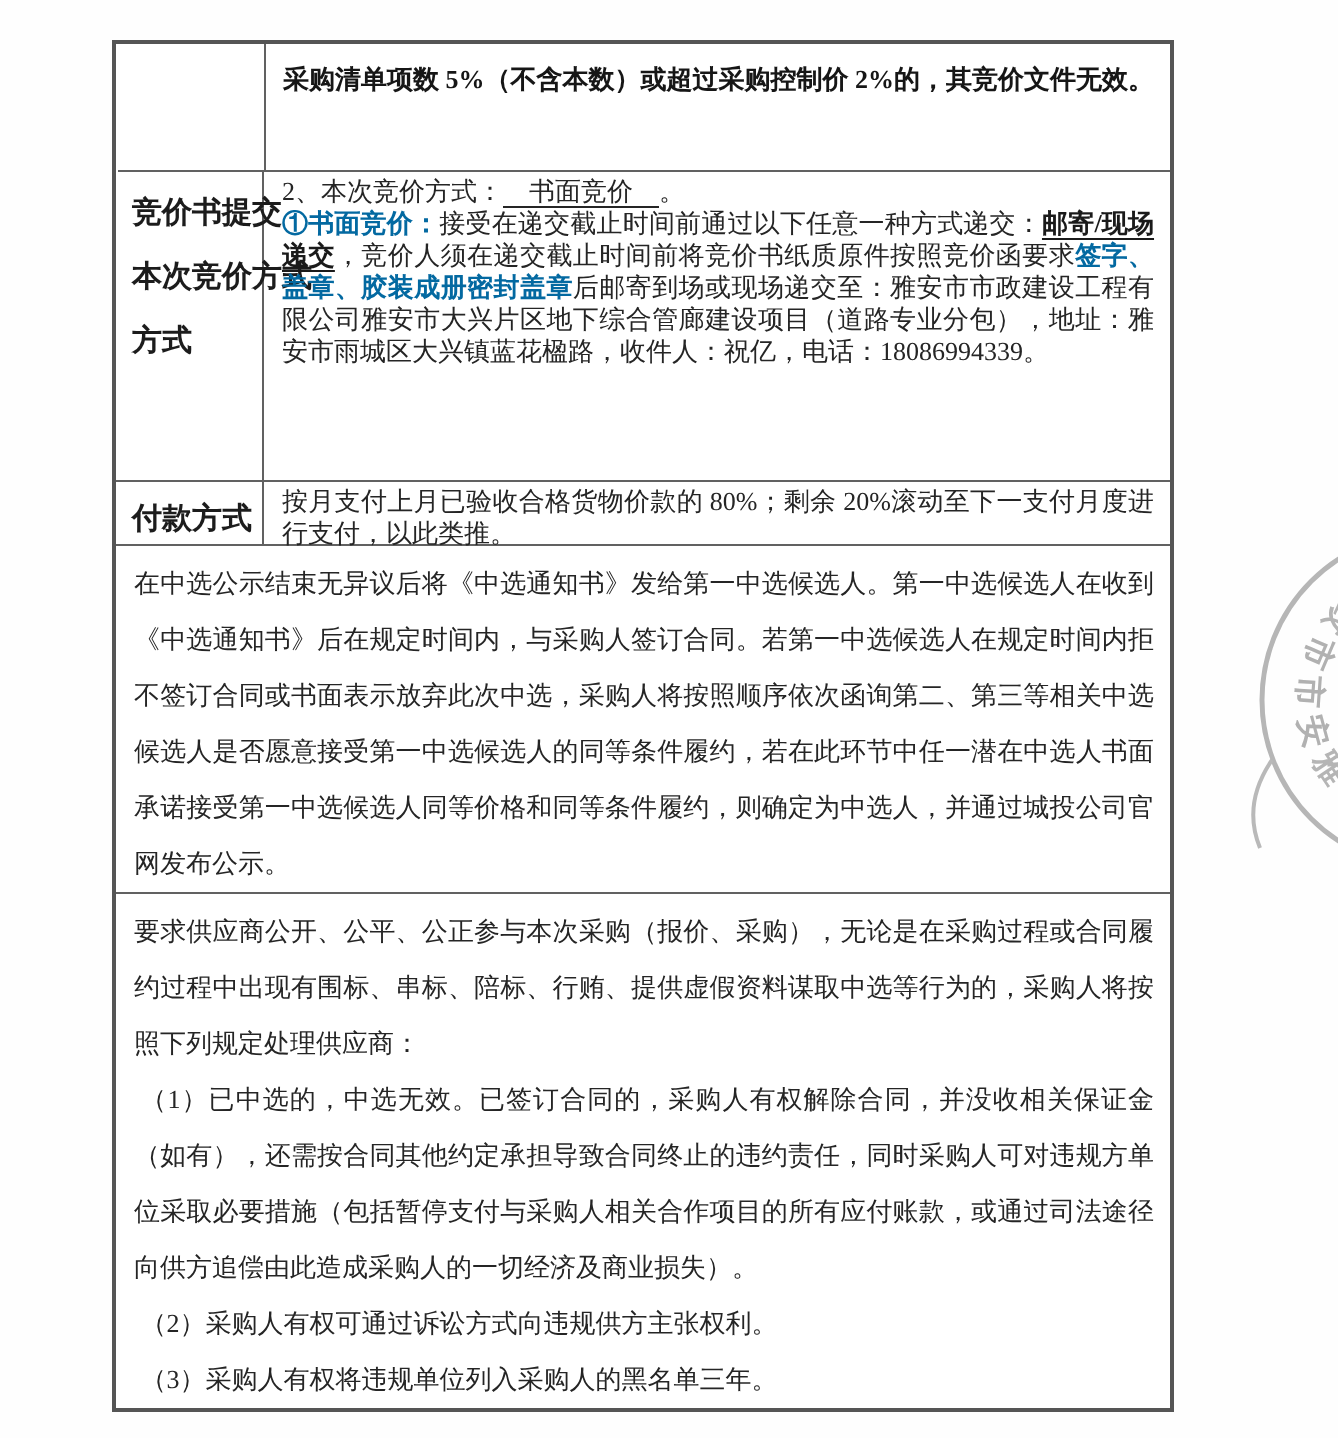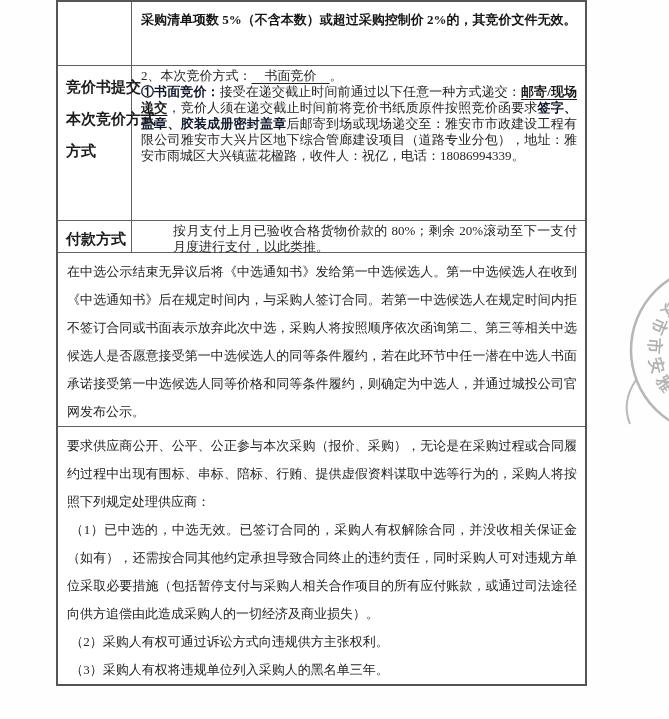--- a/index.html
+++ b/index.html
@@ -6,32 +6,33 @@
   body{
     width:669px;height:719px;
     background:#fefefe;
     position:relative;
     overflow:hidden;
     font-family:"Liberation Serif","DejaVu Serif",serif;
     color:#222;
     -webkit-font-smoothing:antialiased;
   }
   .tbl{
-    position:absolute;left:56px;top:0;
+    position:absolute;left:56px;top:20px;
     width:531px;height:686px;
     border:2px solid #555;
     box-sizing:border-box;
     display:flex;flex-direction:column;
     background:#fff;
+    align-items:flex-end;
   }
   .row{display:flex;flex-direction:row;border-bottom:1px solid #616161;box-sizing:border-box;}
   .row:last-child{border-bottom:none;}
   .row1{height:66px;}
   .row2{height:161px;}
-  .row3{height:32px;gap:32px;}
+  .row3{height:32px;}
   .row4{height:174px;}
   .row5{flex:1;}
   .hdr{
     width:74px;min-width:74px;box-sizing:border-box;
     border-right:1px solid #616161;
     font-weight:bold;font-size:15px;color:#1c1c1c;
     padding:5px 2px 0 8px;
   }
   .hdr.mid{display:flex;align-items:center;padding-top:0;}
   .hdr .hline{line-height:32px;white-space:nowrap;}
@@ -42,21 +43,21 @@
     font-size:13px;color:#252525;
   }
   p{margin:0;padding:0;}
   .tight p{line-height:16px;text-align:justify;}
   .row1 .body{padding-top:9px;}
   .row1 .body p{font-weight:bold;font-size:13px;line-height:17px;color:#161616;}
   .loose p{line-height:28px;text-align:justify;}
   .row4 .body{padding-top:5px;}
   .row5 .body{padding-top:5px;}
   .row3 .body p{line-height:15.5px;text-align:justify;}
-  .b{font-weight:bold;color:#0f172a;margin-top:48px;}
+  .b{font-weight:bold;color:#0369a1;margin-top:48px;}
   .u{text-decoration:underline;text-underline-offset:3px;}
   .bu{font-weight:bold;text-decoration:underline;text-underline-offset:3px;color:#1a1a1a;}
   .indent2{text-indent:2em;}
   .indent-sm{text-indent:0.25em;}
   .seal{
     position:absolute;left:600px;top:250px;width:69px;height:200px;
     pointer-events:none;
   }
   .seal text{
     font-family:"Liberation Serif","DejaVu Serif",serif;

